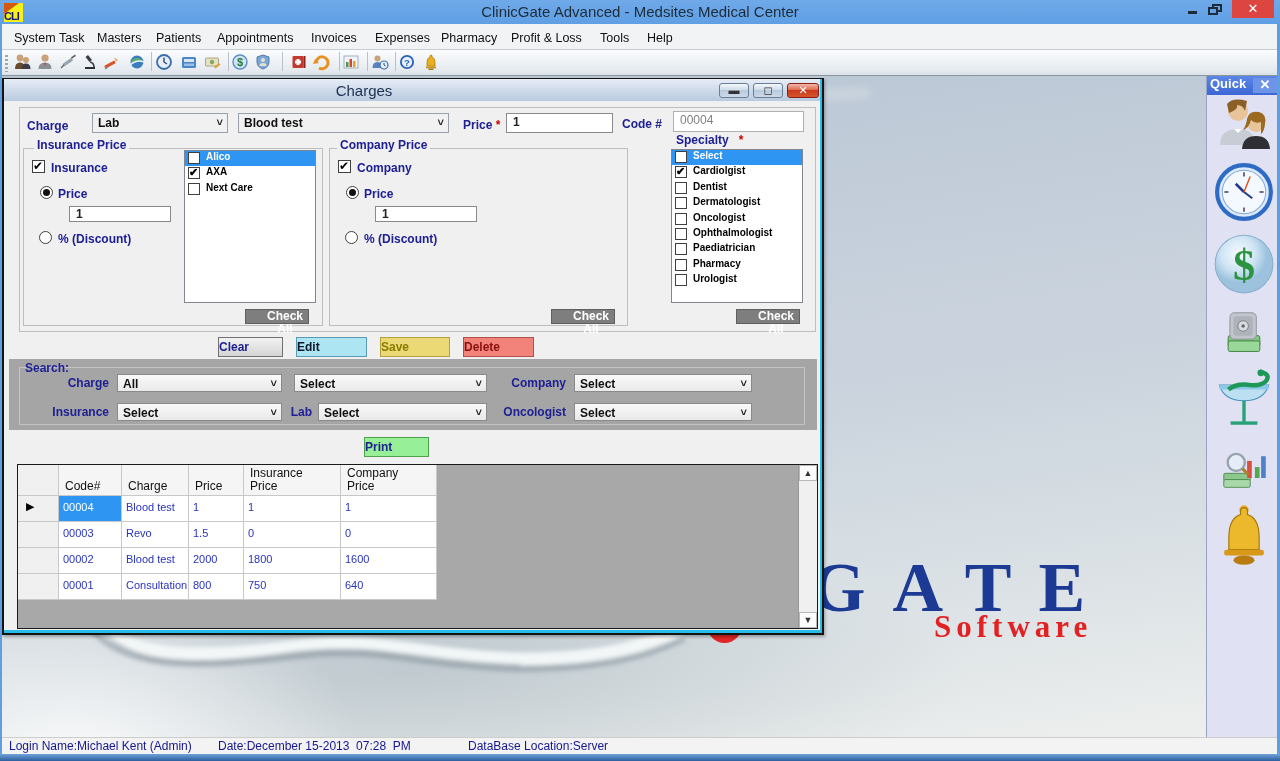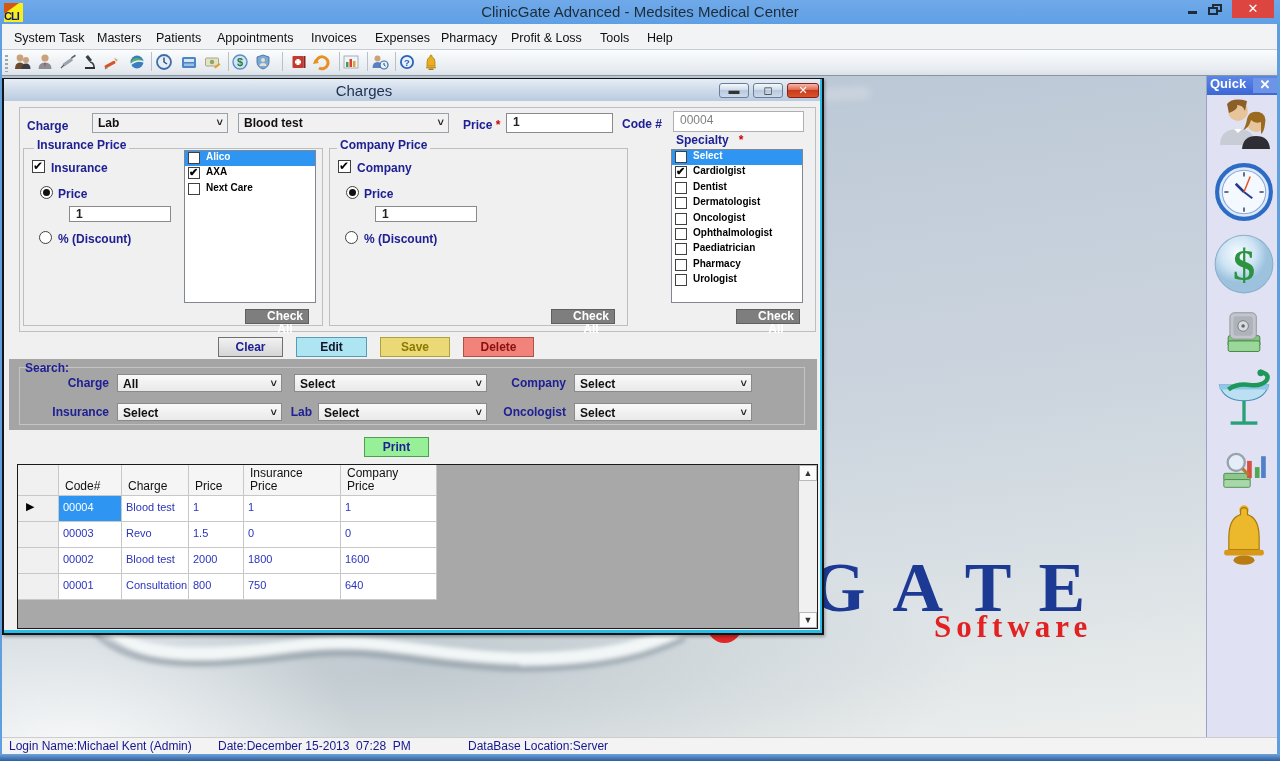--- a/index.html
+++ b/index.html
@@ -62,21 +62,21 @@
 .cb.chk:after { content:"\2714"; position:absolute; left:0px; top:-2px; font-size:12px; color:#000; }
 .rb { position:absolute; width:13px; height:13px; background:#fff; border:1px solid #404040; border-radius:50%; }
 .rb.sel:after { content:""; position:absolute; left:2px; top:2px; width:7px; height:7px; border-radius:50%; background:#111; }
 .lb { position:absolute; background:#fff; border:1px solid #82878f; }
 .lbrow { position:relative; height:15.4px; font-size:10px; font-weight:bold; color:#000; }
 .lbrow.sel { background:#2e95f2; color:#fff; }
 .lbrow .c { position:absolute; left:3px; top:1px; width:12px; height:12px; background:#fff; border:1px solid #404040; }
 .lbrow .c.chk:after { content:"\2714"; position:absolute; left:0px; top:-2px; font-size:11px; color:#000; }
 .lbrow .t { position:absolute; left:21px; top:0px; }
 .checkall { position:absolute; width:64px; height:15px; background:#7e7e7e; border:1px solid #5f5f5f; color:#fff; font-size:12px; font-weight:bold; text-align:center; line-height:13px;padding-left:16px; }
-.pbtn { position:absolute; height:20px; border:1px solid #707070; font-size:12px; font-weight:bold; text-align:center; line-height:18px; }
+.pbtn { position:absolute; height:20px; border:1px solid #707070; font-size:12px; font-weight:bold; text-align:left; line-height:18px; }
 #searchpanel { position:absolute; left:1px; top:258px; width:808px; height:71px; background:#a5a5a5; }
 #searchgb { position:absolute; left:10px; top:8px; width:786px; height:58px; border:1px solid #c4c4c4; }
 .snv { position:absolute; font-size:12px; font-weight:bold; color:#1e2093; text-align:right; }
 .scombo { position:absolute; height:18px; background:linear-gradient(#f9f9f9,#e9e9e9); border:1px solid #8a8a8a; font-size:12px; font-weight:bold; color:#111; }
 .scombo .ctext { position:absolute; left:5px; top:2px; }
 .scombo .arr { position:absolute; right:4px; top:2px; color:#222; font-size:11px; font-weight:bold; }
 
 #grid { position:absolute; left:9px; top:363px; width:801px; height:165px; background:#a8a8a8; border:1px solid #1a1a1a; }
 .gcell { position:absolute; font-size:11px; color:#2a34bd; background:#fff; border-right:1px solid #c8c8c8; border-bottom:1px solid #c8c8c8; padding:5px 0 0 4px; overflow:hidden; white-space:nowrap; }
 .ghead { position:absolute; font-size:12px; color:#111; background:#f5f5f5; border-right:1px solid #c8c8c8; border-bottom:1px solid #c8c8c8; padding:2px 0 0 6px; line-height:13px;}

